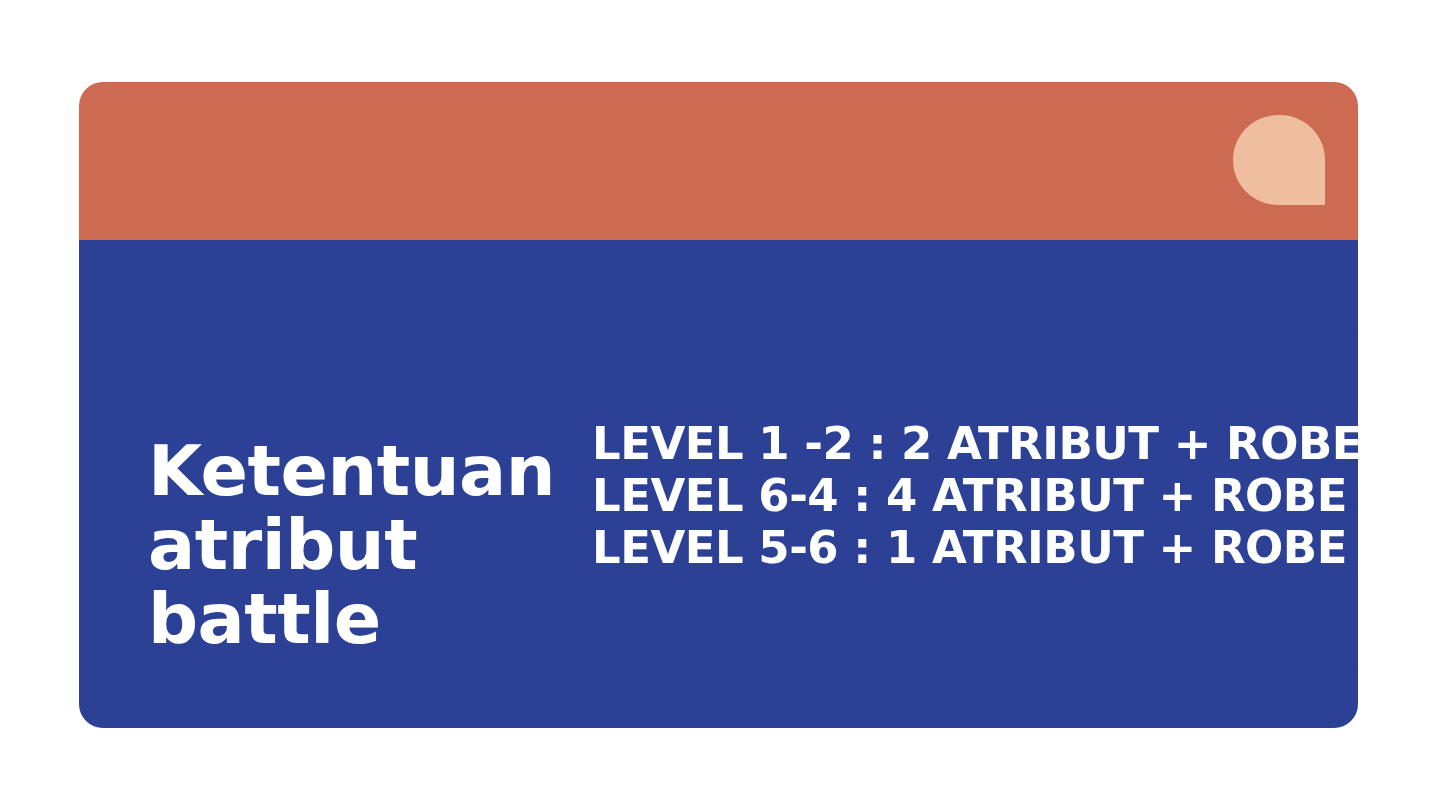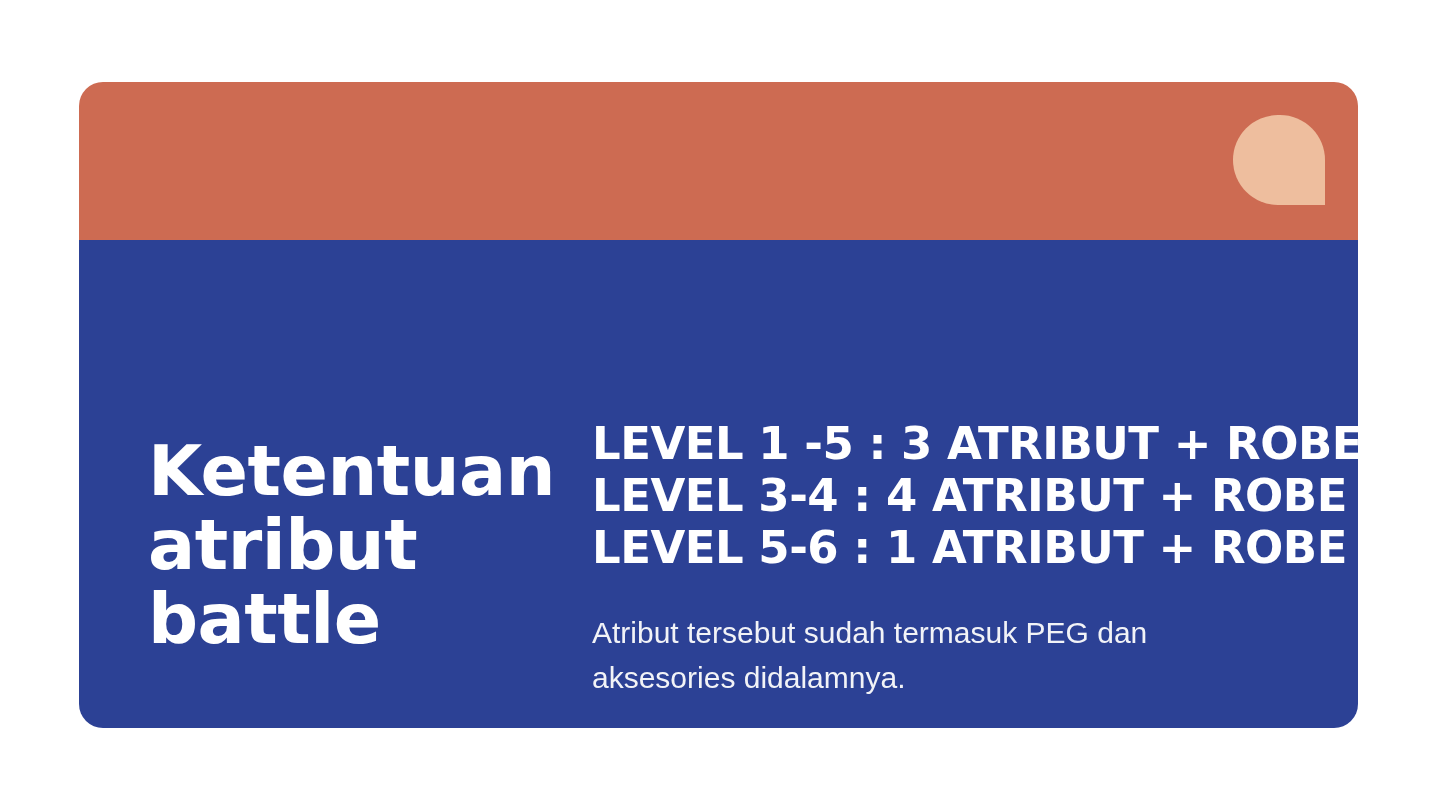--- a/index.html
+++ b/index.html
@@ -142,22 +142,21 @@
 
     <div class="blue-bleed"></div>
 
     <div class="content">
 
       <div class="headline">Ketentuan
 atribut
 battle</div>
 
       <div class="rules">
-        <div class="rule-line">LEVEL 1 -5 : 3 ATRIBUT + ROBE</div>
-        <div class="rule-line">LEVEL 3-4 : 4 ATRIBUT + ROBE</div>
+        <div class="rule-line">LEVEL 1 -2 : 2 ATRIBUT + ROBE</div>
+        <div class="rule-line">LEVEL 6-4 : 4 ATRIBUT + ROBE</div>
         <div class="rule-line">LEVEL 5-6 : 1 ATRIBUT + ROBE</div>
       </div>
 
-      <div class="note">Atribut tersebut sudah termasuk PEG dan aksesories didalamnya.</div>
 
     </div>
   </div>
 </div>
 
 </body></html>

